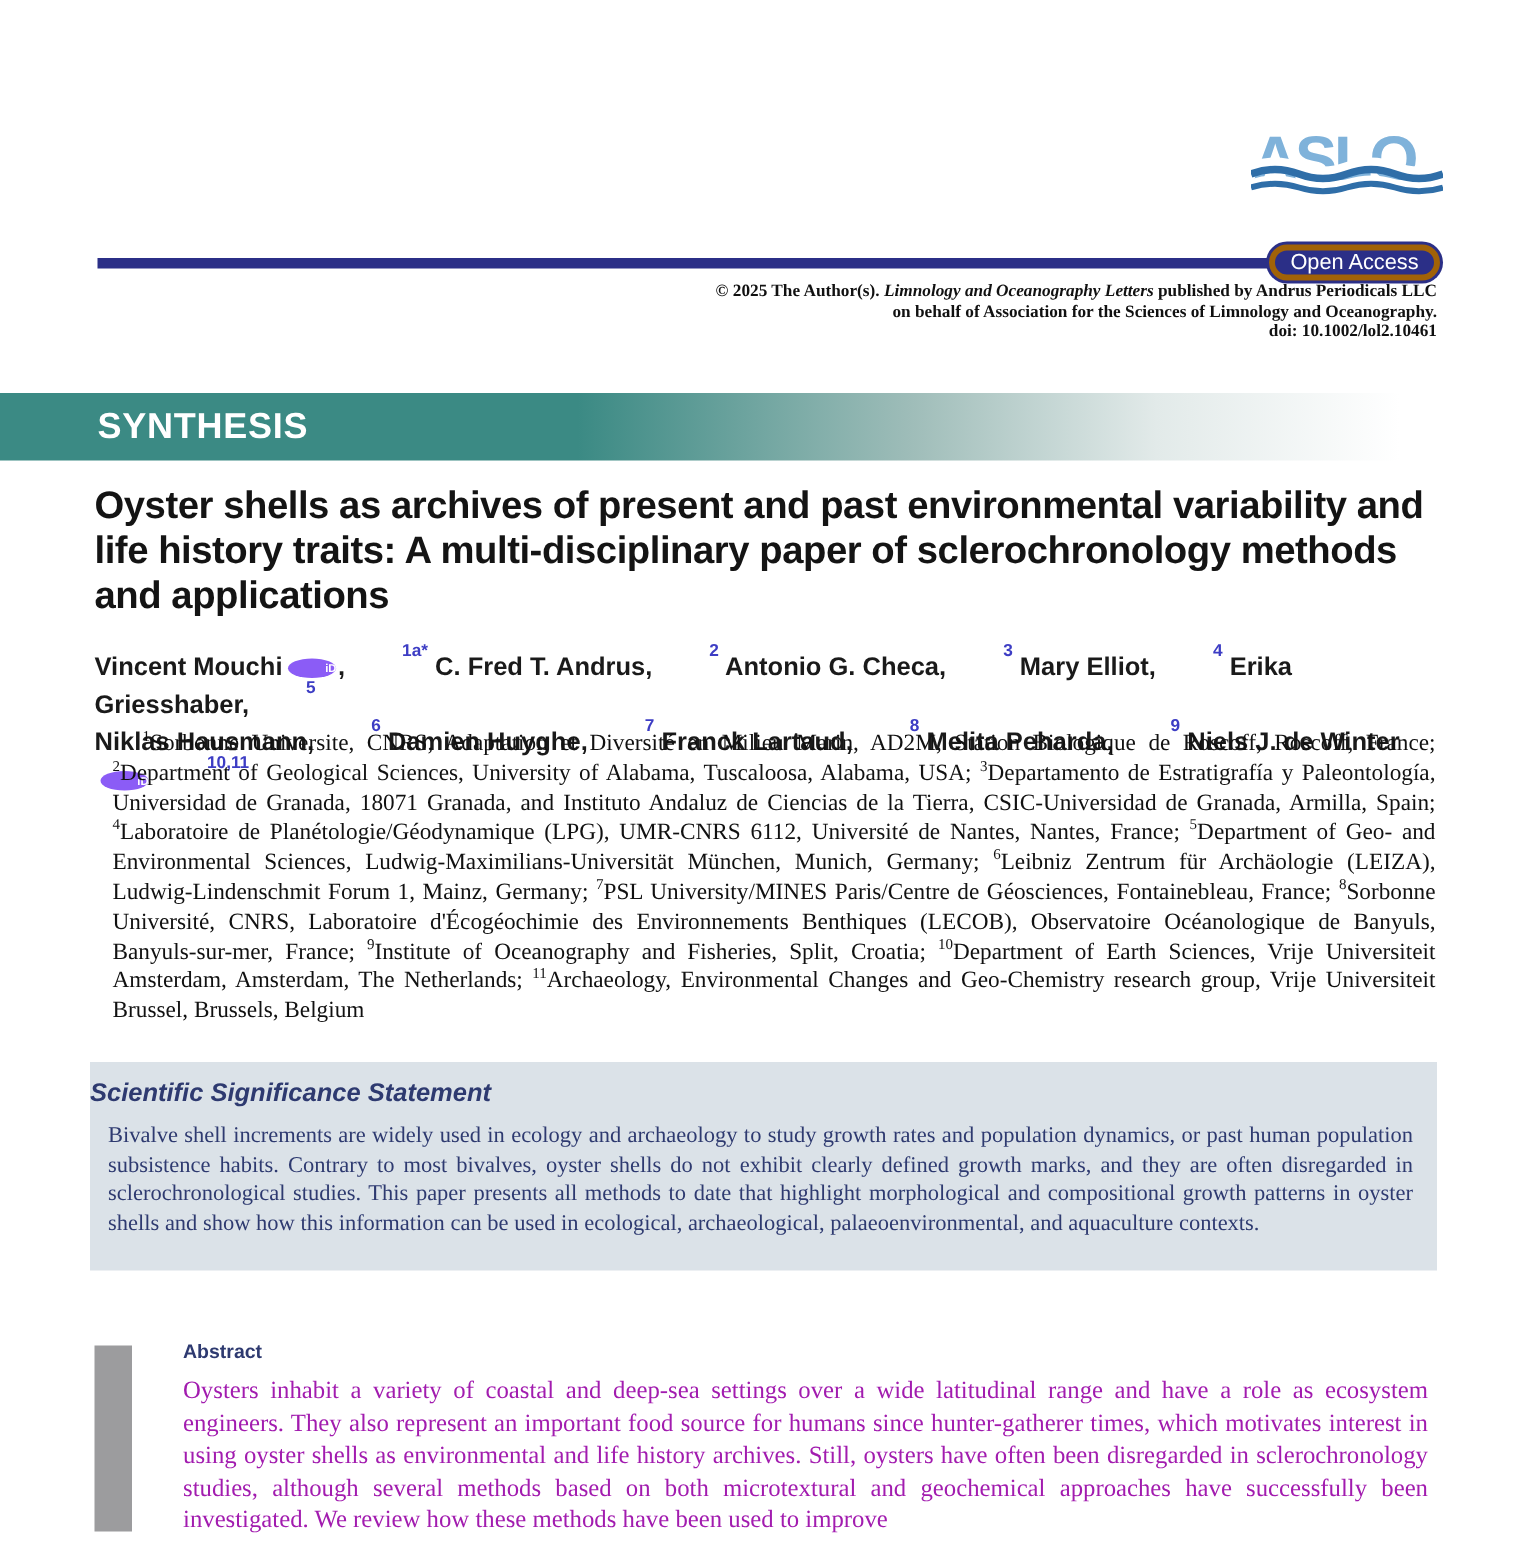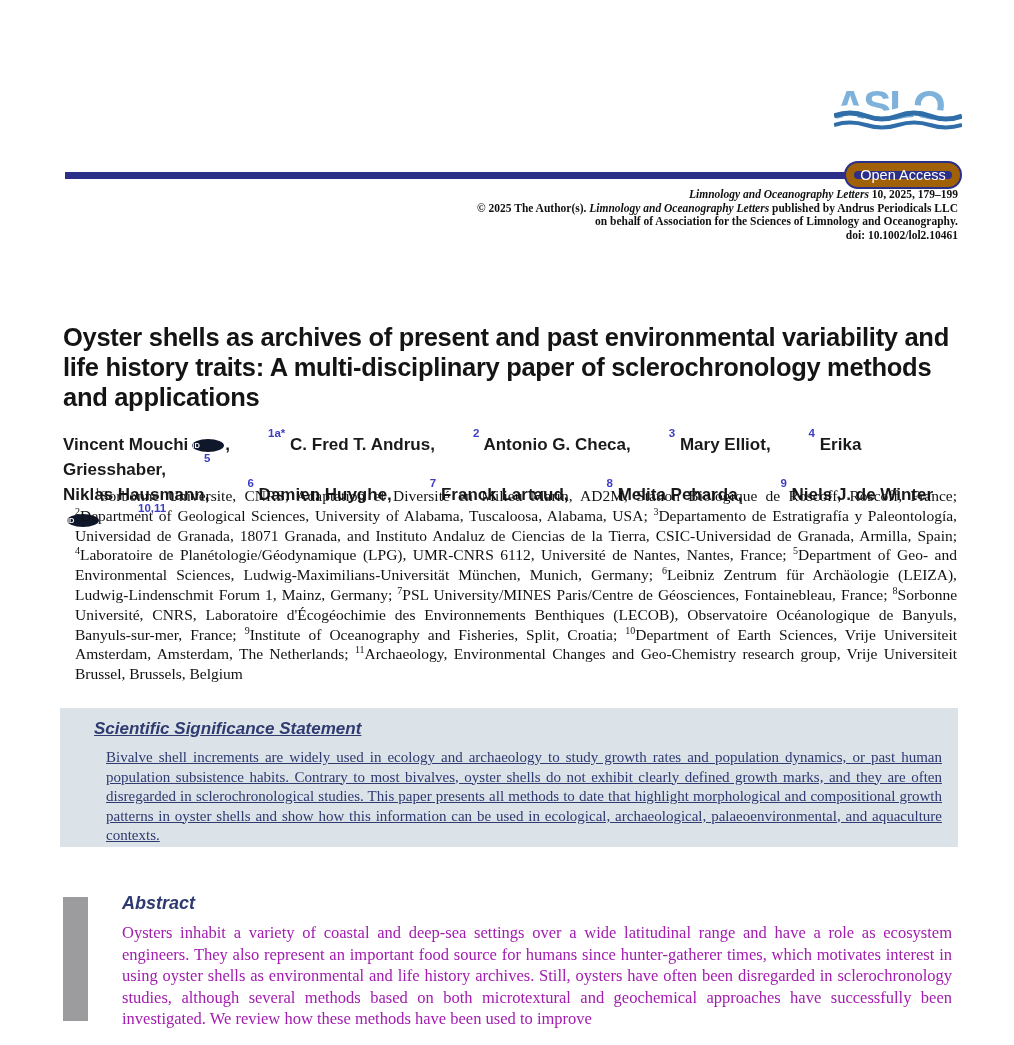--- a/index.html
+++ b/index.html
@@ -19,21 +19,21 @@
   .journal-title .jt-and { padding-left:40px; font-size:24px; }
 
   .aslo-logo { position:absolute; left:834px; top:82px; width:128px; height:48px; }
 
   .masthead-rule {
     position:absolute; left:65px; top:172px; width:893px; height:7px;
     background:#2b2f87;
   }
   .open-access-badge {
     position:absolute; left:846px; top:163px; width:114px; height:24px;
-    background:#2b2f87; border:8px solid #a16207; border-radius:13px;
+    background:#2b2f87; border:4px solid #a16207; border-radius:13px;
     box-shadow:0 0 0 2px #2b2f87;
     display:flex; align-items:center; justify-content:center;
     color:#ffffff; font-size:14.5px; font-weight:400;
   }
 
   .citation {
     position:absolute; top:188px; right:56px; text-align:right;
     font-family:"Liberation Serif", serif; font-weight:bold;
     font-size:11.5px; line-height:13.5px; color:#111111;
   }
@@ -59,53 +59,53 @@
   .author-list {
     position:absolute; left:63px; top:432px; width:905px;
     font-size:17px; font-weight:bold; line-height:25px; color:#1a1a1a;
   }
   .author-list sup {
     color:#3d3dc4; font-size:11.5px; font-weight:bold;
     position:relative; top:-6px; line-height:0;margin-left:38px;
   }
   .orcid {
     display:inline-block; width:32px; height:13px; border-radius:50%;
-    background:#0f172a; color:#ffffff; font-size:7.5px; font-weight:bold;
-    text-align:left; line-height:13px; margin:0 1px 0 4px; vertical-align:2px;
+    background:#8b5cf6; color:#ffffff; font-size:7.5px; font-weight:bold;
+    text-align:right; line-height:13px; margin:0 1px 0 4px; vertical-align:2px;
   }
 
   .affiliations {
     position:absolute; left:75px; top:486px; width:882px;
     font-family:"Liberation Serif", serif; font-size:15.5px; line-height:19.8px;
     color:#111111; text-align:justify; text-indent:20px;
   }
   .affiliations sup { font-size:10px; line-height:0; }
 
   
   .sig-box {
     position:absolute; left:60px; top:708px; width:898px; height:139px;
-    background:#dbe2e8; color:#2e3a70; padding:11px 16px 0 34px;text-decoration:underline;
+    background:#dbe2e8; color:#2e3a70; padding:11px 16px 0 0;
   }
   .sig-heading {
     font-size:17px; font-weight:bold; font-style:italic; margin-bottom:9px;
   }
   .sig-body {
     font-family:"Liberation Serif", serif; font-size:15px; line-height:19.5px;
     text-align:justify;
     margin-left:12px;
   }
 
   
   .abstract-bar {
     position:absolute; left:63px; top:897px; width:25px; height:124px;
     background:#9c9c9e;
   }
   .abstract-block { position:absolute; left:122px; top:893px; width:830px; }
   .abstract-heading {
-    color:#2e3a70; font-size:18px; font-weight:bold; font-style:italic; margin-bottom:8px;
+    color:#2e3a70; font-size:13px; font-weight:bold; margin-bottom:8px;
   }
   .abstract-body {
     font-family:"Liberation Serif", serif; font-size:16.5px; line-height:21.6px;
     color:#a21caf; text-align:justify;
   }
 </style>
 </head>
 <body>
 
 <div class="page">
@@ -121,26 +121,28 @@
     </svg>
   </div>
 
   <div class="masthead-rule"></div>
 
   <div class="open-access-badge">
     <span>Open Access</span>
   </div>
 
   <div class="citation">
-    <div><span class="it">Limnology and Oceanography Letters</span><span> 10, 2025, 179–199</span></div>
     <div><span>© 2025 The Author(s). </span><span class="it">Limnology and Oceanography Letters</span><span> published by Andrus Periodicals LLC</span></div>
     <div>on behalf of Association for the Sciences of Limnology and Oceanography.</div>
     <div>doi: 10.1002/lol2.10461</div>
   </div>
 
+  <div class="banner">
+    <span class="banner-label">SYNTHESIS</span>
+  </div>
 
   <h1 class="article-title">Oyster shells as archives of present and past environmental variability and life history traits: A multi-disciplinary paper of sclerochronology methods and applications</h1>
 
   <div class="author-list"><span><span>Vincent Mouchi</span><span class="orcid">iD</span>,<sup>1a*</sup></span> <span><span>C. Fred T. Andrus</span>,<sup>2</sup></span> <span><span>Antonio G. Checa</span>,<sup>3</sup></span> <span><span>Mary Elliot</span>,<sup>4</sup></span> <span><span>Erika Griesshaber</span>,<sup>5</sup></span><br><span><span>Niklas Hausmann</span>,<sup>6</sup></span> <span><span>Damien Huyghe</span>,<sup>7</sup></span> <span><span>Franck Lartaud</span>,<sup>8</sup></span> <span><span>Melita Peharda</span>,<sup>9</sup></span> <span><span>Niels J. de Winter</span><span class="orcid">iD</span><sup>10,11</sup></span></div>
 
   <p class="affiliations"><sup>1</sup>Sorbonne Universite, CNRS, Adaptation et Diversité en Milieu Marin, AD2M, Station Biologique de Roscoff, Roscoff, France; <sup>2</sup>Department of Geological Sciences, University of Alabama, Tuscaloosa, Alabama, USA; <sup>3</sup>Departamento de Estratigrafía y Paleontología, Universidad de Granada, 18071 Granada, and Instituto Andaluz de Ciencias de la Tierra, CSIC-Universidad de Granada, Armilla, Spain; <sup>4</sup>Laboratoire de Planétologie/Géodynamique (LPG), UMR-CNRS 6112, Université de Nantes, Nantes, France; <sup>5</sup>Department of Geo- and Environmental Sciences, Ludwig-Maximilians-Universität München, Munich, Germany; <sup>6</sup>Leibniz Zentrum für Archäologie (LEIZA), Ludwig-Lindenschmit Forum 1, Mainz, Germany; <sup>7</sup>PSL University/MINES Paris/Centre de Géosciences, Fontainebleau, France; <sup>8</sup>Sorbonne Université, CNRS, Laboratoire d'Écogéochimie des Environnements Benthiques (LECOB), Observatoire Océanologique de Banyuls, Banyuls-sur-mer, France; <sup>9</sup>Institute of Oceanography and Fisheries, Split, Croatia; <sup>10</sup>Department of Earth Sciences, Vrije Universiteit Amsterdam, Amsterdam, The Netherlands; <sup>11</sup>Archaeology, Environmental Changes and Geo-Chemistry research group, Vrije Universiteit Brussel, Brussels, Belgium</p>
 
   <div class="sig-box">
     <div class="sig-heading">Scientific Significance Statement</div>
     <div class="sig-body">Bivalve shell increments are widely used in ecology and archaeology to study growth rates and population dynamics, or past human population subsistence habits. Contrary to most bivalves, oyster shells do not exhibit clearly defined growth marks, and they are often disregarded in sclerochronological studies. This paper presents all methods to date that highlight morphological and compositional growth patterns in oyster shells and show how this information can be used in ecological, archaeological, palaeoenvironmental, and aquaculture contexts.</div>

